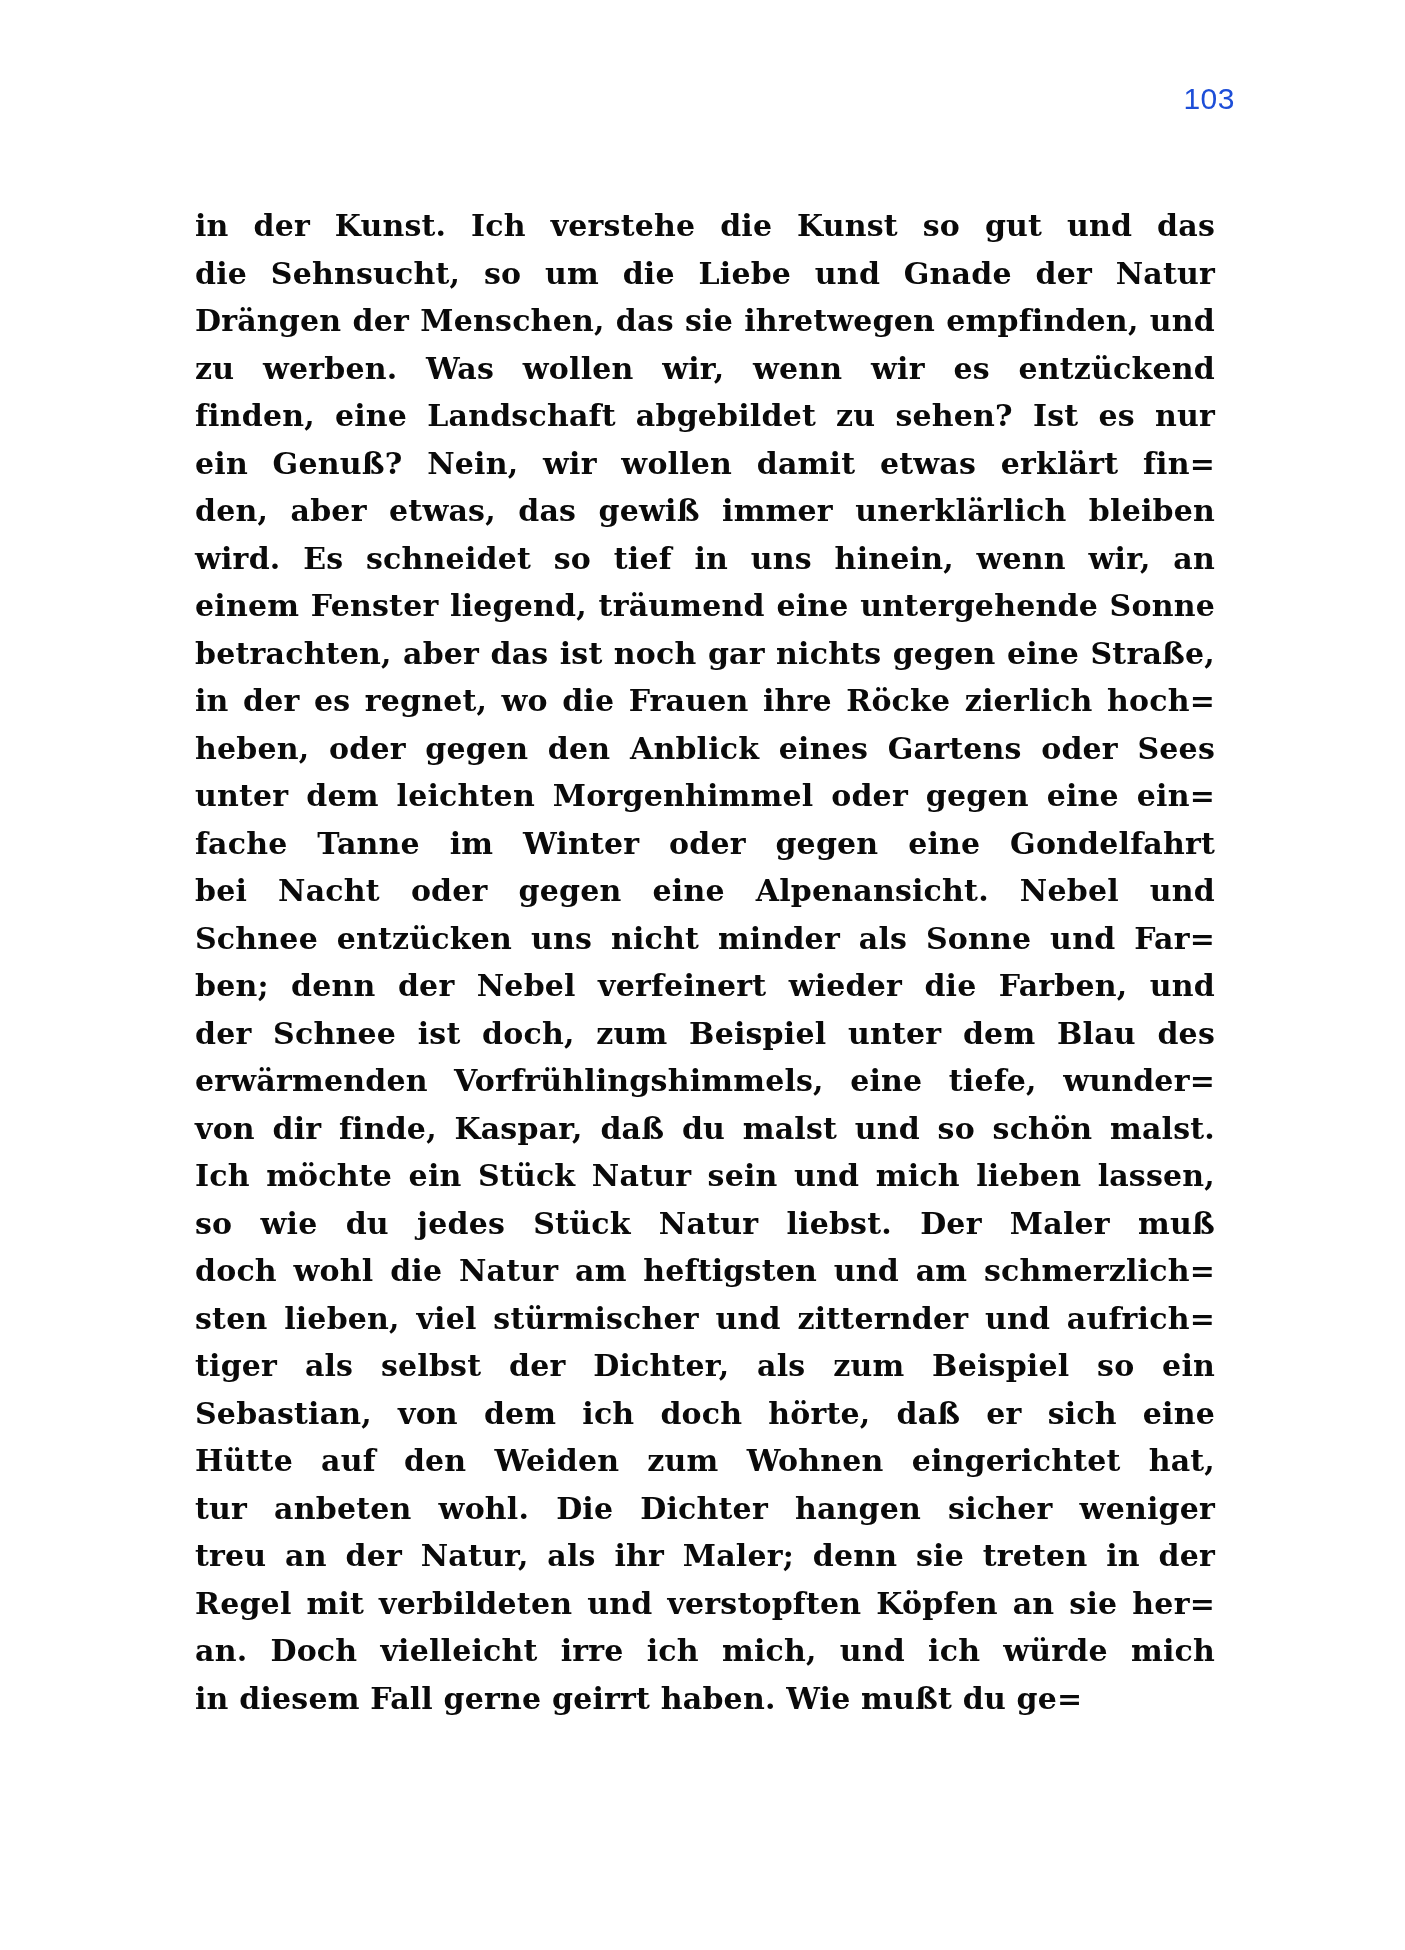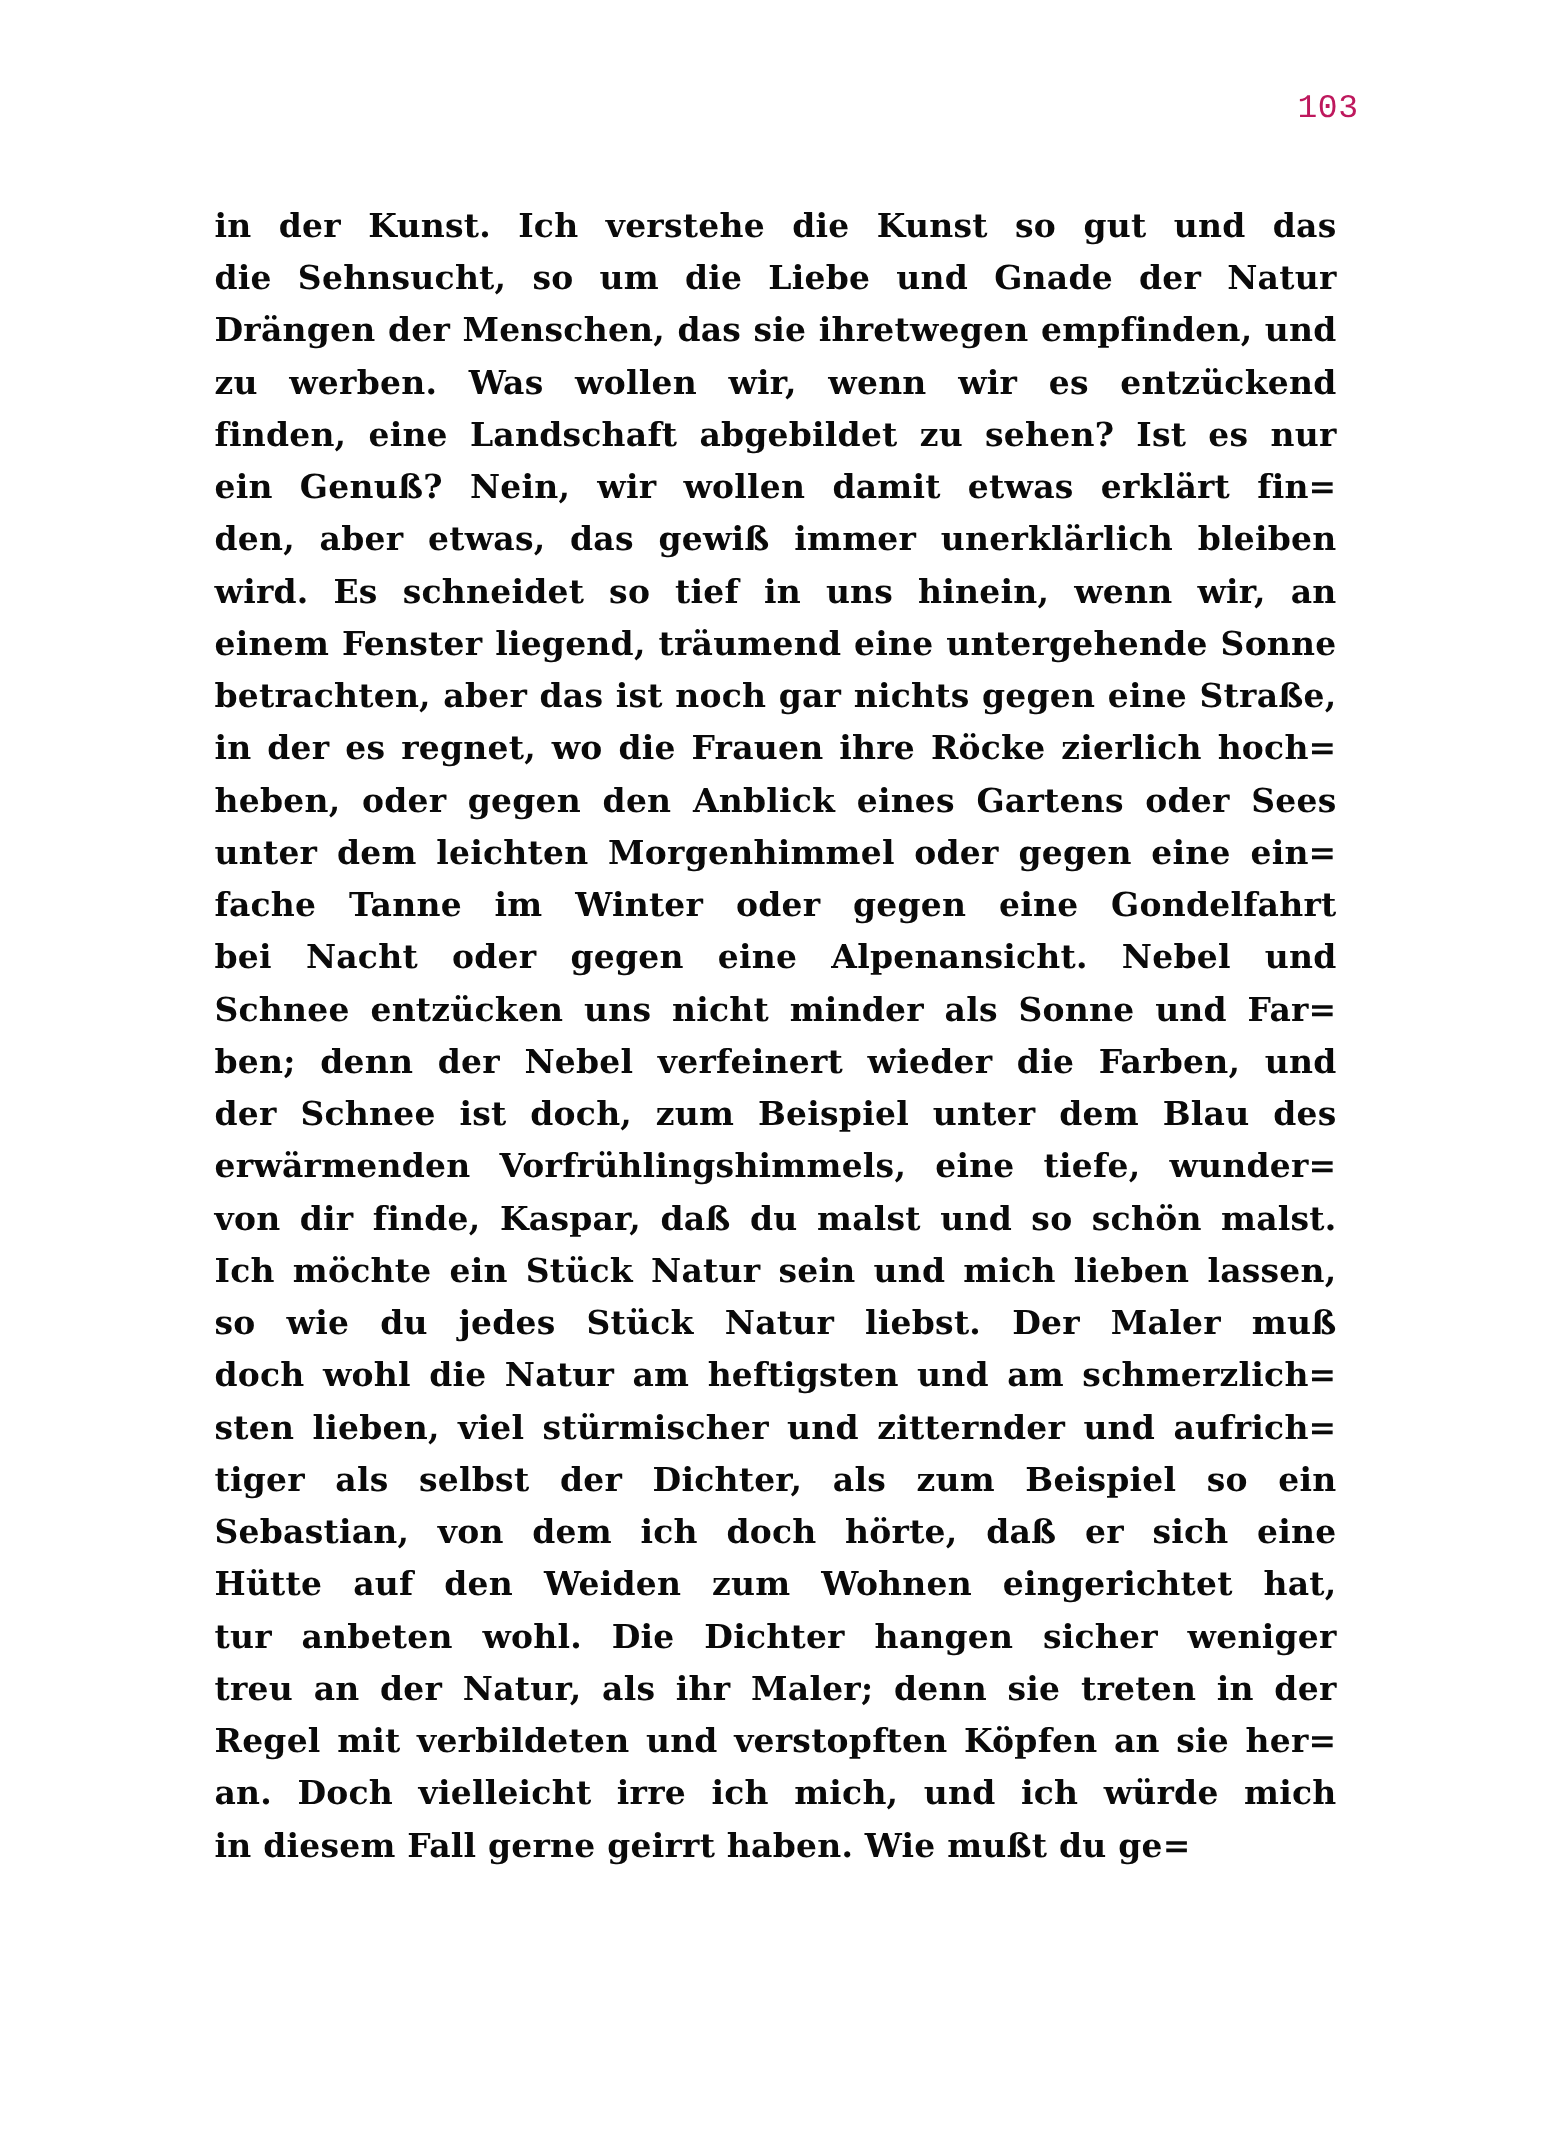--- a/index.html
+++ b/index.html
@@ -16,28 +16,28 @@
   }
   .page {
     position: absolute;
     inset: 0;
     background: #ffffff;
   }
   .page-number {
     position: absolute;
     top: 82px;
     right: 170px;
-    font-family: Liberation Mono, monospace;
+    font-family: Liberation Sans, sans-serif;
     font-size: 30px;
-    color: #be185d;
+    color: #1d4ed8;
     letter-spacing: 0.5px;
   }
   .text-block {
     position: absolute;
-    top: 182px;
+    top: 202px;
     left: 195px;
     width: 1020px;
     color: #0a0a0a;
   }
   .line {
     display: block;
     font-family: "DejaVu Serif", serif;
     font-size: 30px;
     line-height: 47.5px;
     font-weight: 700;

